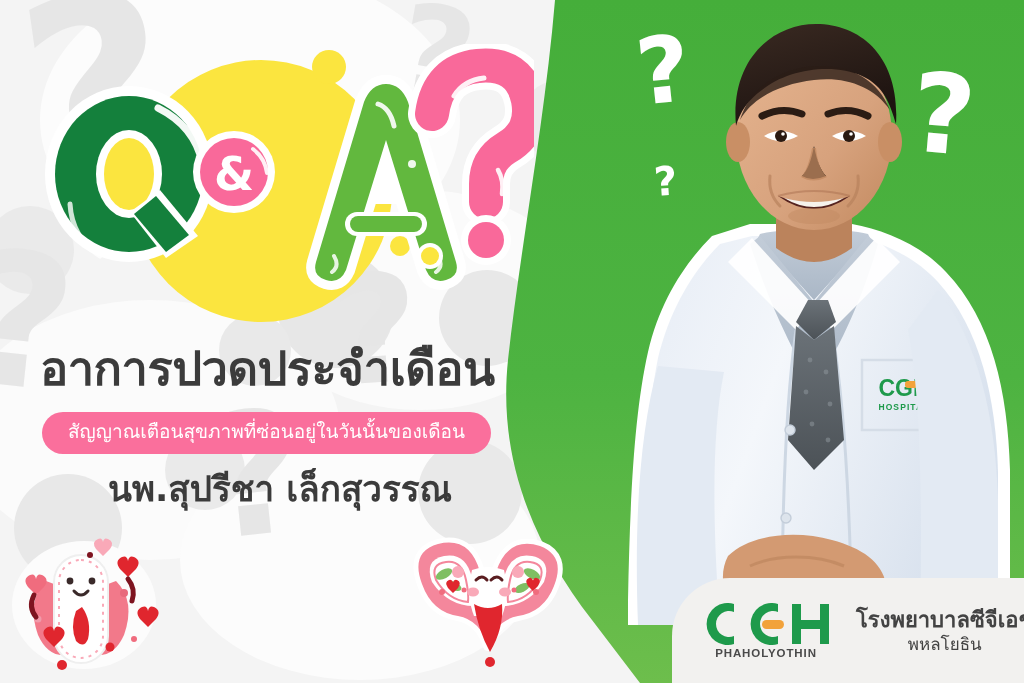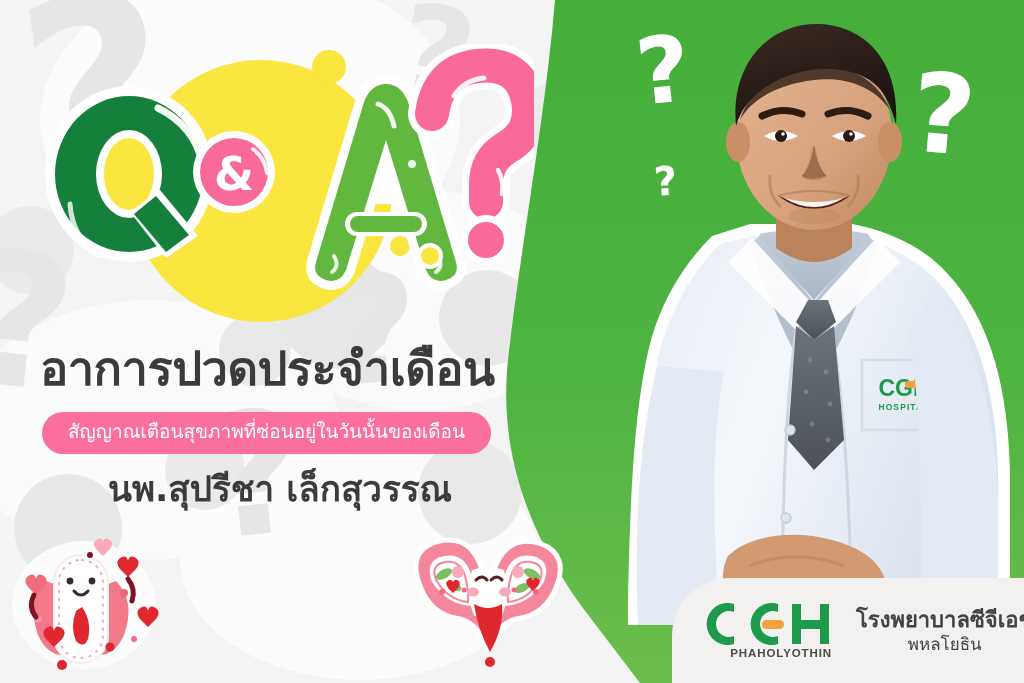--- a/index.html
+++ b/index.html
@@ -81,21 +81,21 @@
 
   
   .logo-card {
     position:absolute; left:672px; top:578px; width:352px; height:105px;
     background:#f2f1ef; border-top-left-radius:58px;
   }
   .logo-inner {
     position:absolute; left:28px; top:14px; width:320px; height:78px;
     display:flex; align-items:center;
   }
-  .cgh-block { width:148px; text-align:right; }
+  .cgh-block { width:148px; text-align:center; }
   .cgh-mark { display:block; }
   .cgh-sub {
     display:block; margin-top:2px;
     font-family:"Liberation Sans","DejaVu Sans",sans-serif;
     font-size:11.5px; font-weight:700; color:#4a4a4a; letter-spacing:0.9px;
   }
   .logo-divider {
     width:2px; height:64px; background:#c9c9c9; margin:0 16px 0 8px;
   }
   .hosp-text { flex:1; text-align:center; line-height:1.22; }

